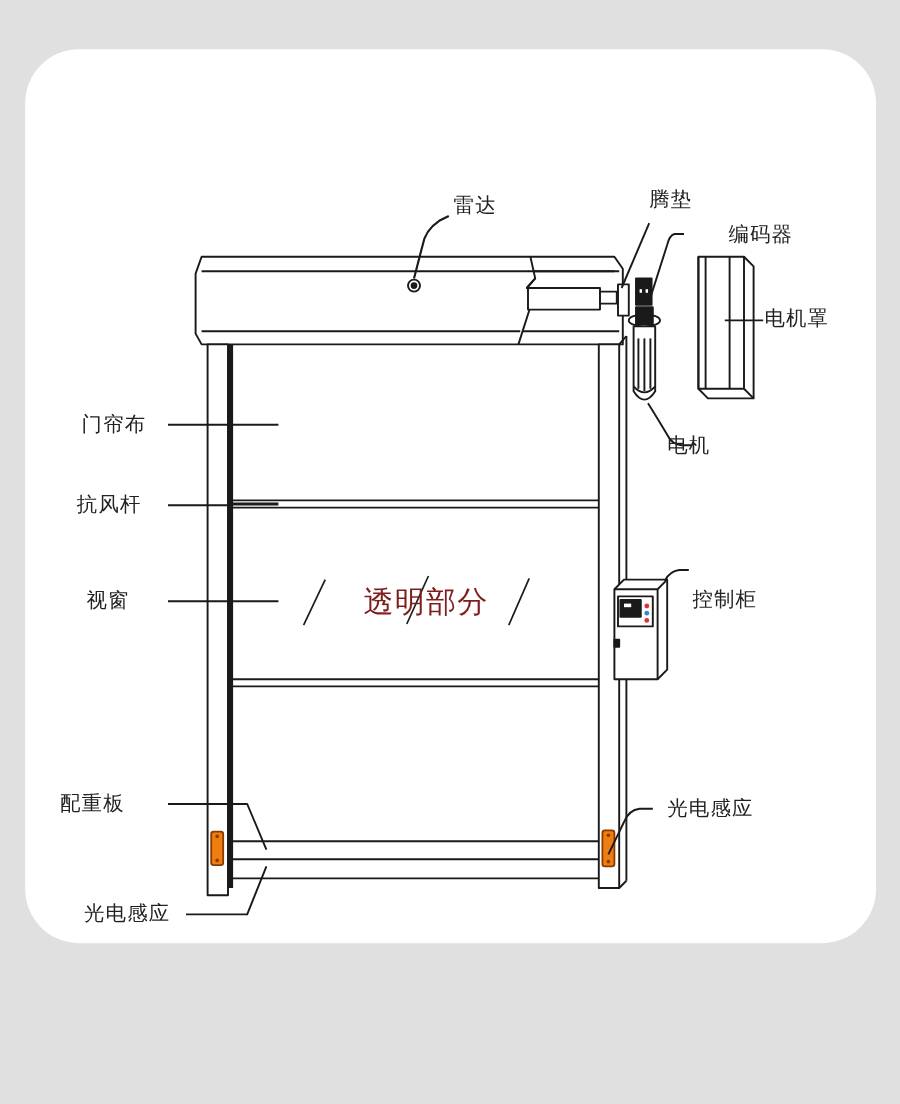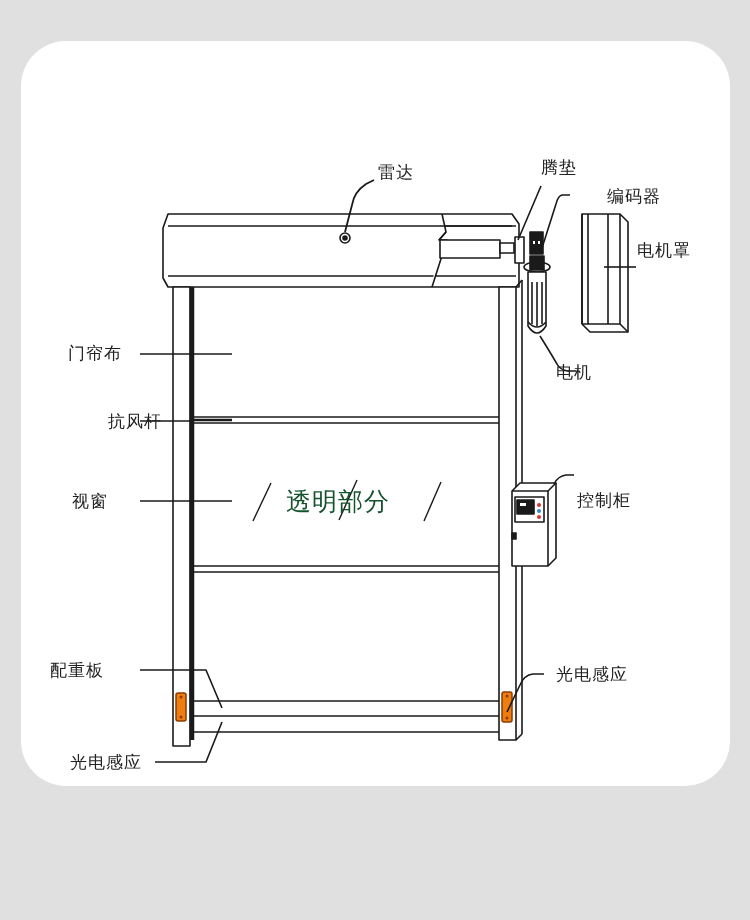--- a/index.html
+++ b/index.html
@@ -26,23 +26,24 @@
     font-size: 17px;
     color: #222;
     white-space: nowrap;
     letter-spacing: 1px;
     line-height: 20px;
   }
   .big {
     position: absolute;
     font-family: "DejaVu Serif", "Liberation Serif", serif;
     font-size: 25px;
-    color: #14532d;
+    color: #7f1d1d;
     letter-spacing: 1px;
     white-space: nowrap;
+    margin-left: 17px;
   }
 </style>
 </head>
 <body>
 
 <div class="card"></div>
 
 <svg class="diagram" viewBox="0 0 750 920" xmlns="http://www.w3.org/2000/svg">
   <g fill="none" stroke="#1a1a1a" stroke-width="1.6" stroke-linejoin="round">
 
@@ -170,23 +171,23 @@
       <path d="M155 762 L206 762 L222 722"></path>
 
       <path d="M507 712 L520 685 Q524 675 533 674 L544 674"></path>
     </g>
   </g>
 </svg>
 
 <div class="lbl" style="left:378px;top:164px;font-family:Liberation Mono, monospace;">雷达</div>
 <div class="lbl" style="left:541px;top:157px;">腾垫</div>
 <div class="lbl" style="left:573px;top:186px;margin-left:34px;">编码器</div>
-<div class="lbl" style="left:637px;top:240px;text-align:right;">电机罩</div>
+<div class="lbl" style="left:637px;top:256px;text-align:right;">电机罩</div>
 <div class="lbl" style="left:556px;top:362px;">电机</div>
 <div class="lbl" style="left:68px;top:344px;font-family:Liberation Serif, serif;">门帘布</div>
-<div class="lbl" style="left:64px;top:411px;margin-left:44px;">抗风杆</div>
+<div class="lbl" style="left:64px;top:411px;">抗风杆</div>
 <div class="lbl" style="left:72px;top:491px;">视窗</div>
 <div class="lbl" style="left:577px;top:490px;">控制柜</div>
 <div class="lbl" style="left:50px;top:660px;">配重板</div>
 <div class="lbl" style="left:70px;top:752px;">光电感应</div>
 <div class="lbl" style="left:556px;top:664px;text-align:center;">光电感应</div>
 
 <div class="big" style="left:286px;top:485px;">透明部分</div>
 
 </body></html>

